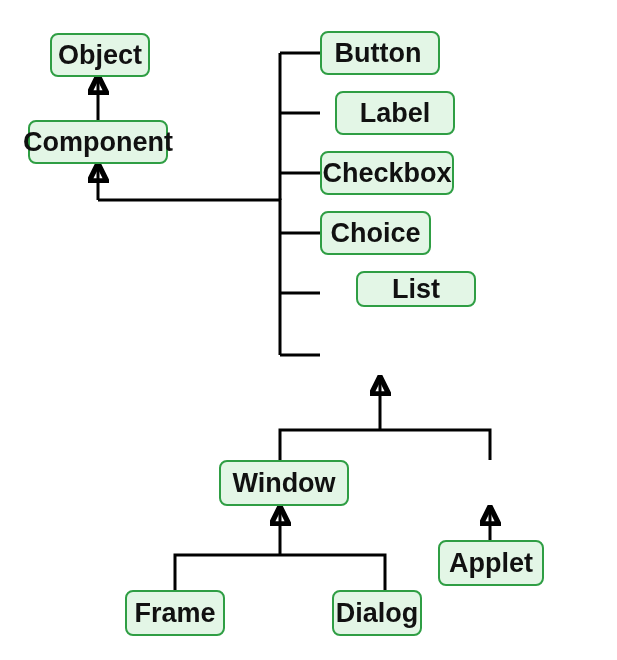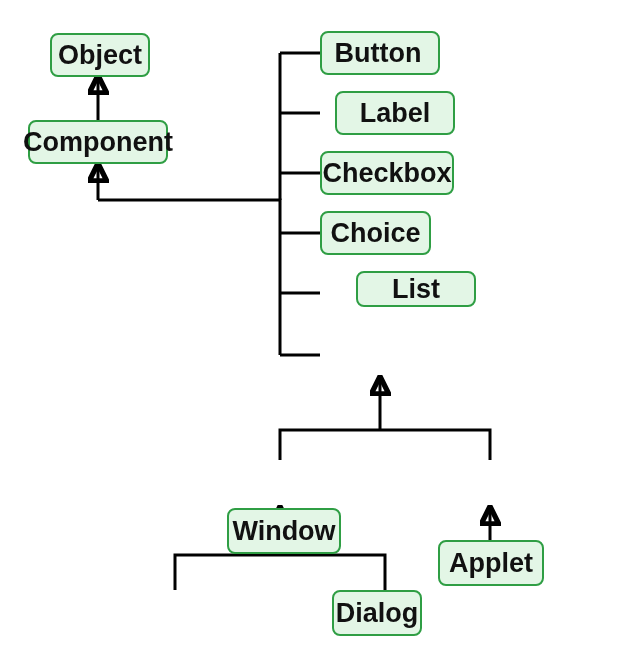--- a/index.html
+++ b/index.html
@@ -88,21 +88,22 @@
 
   <div class="node" style="left:320px; top:91px;  width:120px; height:44px;margin-left:15px;">Label</div>
 
   <div class="node" style="left:320px; top:151px; width:134px; height:44px;">Checkbox</div>
 
   <div class="node" style="left:320px; top:211px; width:111px; height:44px;">Choice</div>
 
   <div class="node" style="left:320px; top:271px; width:120px; height:36px;margin-left:36px;">List</div>
 
 
-  <div class="node" style="left:227px; top:460px; width:114px; height:46px;margin-top:48px;">Window</div>
+  <div class="node" style="left:219px; top:460px; width:130px; height:46px;">Window</div>
 
 
+  <div class="node" style="left:125px; top:590px; width:100px; height:46px;">Frame</div>
 
   <div class="node" style="left:332px; top:590px; width:90px; height:46px;">Dialog</div>
 
   <div class="node" style="left:438px; top:540px; width:106px; height:46px;">Applet</div>
 
 </div>
 
 </body></html>

